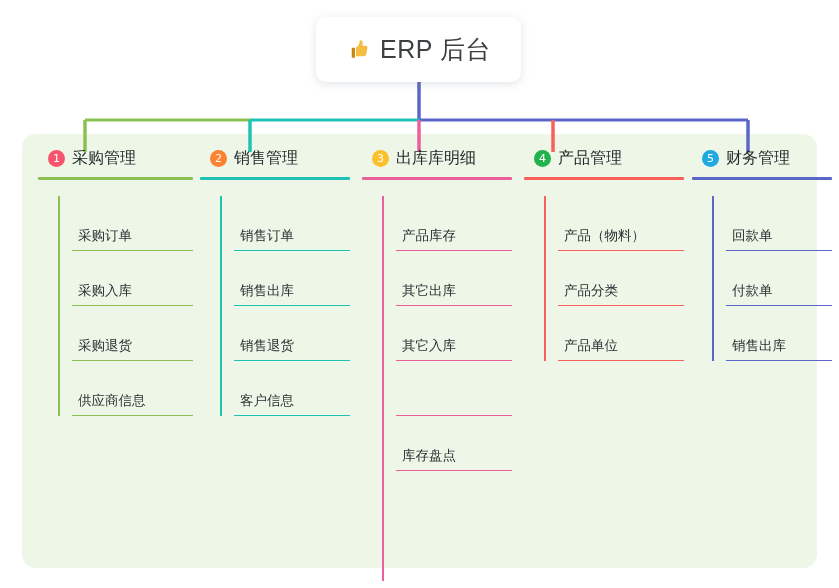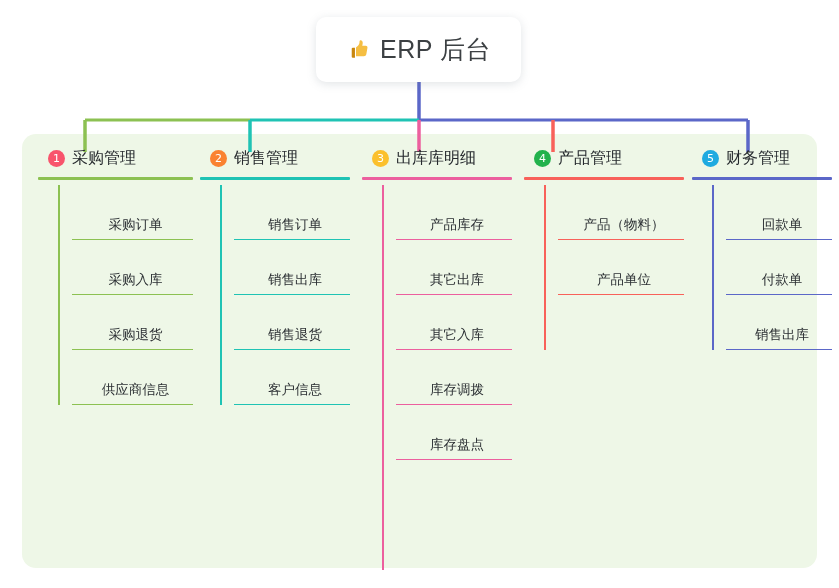--- a/index.html
+++ b/index.html
@@ -99,23 +99,22 @@
   }
   .head-rule {
     height: 3px;
     margin-top: 7px;
     border-radius: 1px;
   }
 
   
   .leaves {
     position: relative;
-    margin-top: 5px;
+    margin-top: 16px;
     padding-left: 20px;
-    text-align: center;
   }
   .spine {
     position: absolute;
     left: 20px;
     top: 0;
     width: 2px;
   }
   .leaf {
     position: relative;
     height: 55px;
@@ -231,21 +230,20 @@
         </div>
         <div class="leaf">
           <div class="leaf-label">其它出库</div>
           <div class="leaf-rule" style="background: rgb(236, 95, 158);"></div>
         </div>
         <div class="leaf">
           <div class="leaf-label">其它入库</div>
           <div class="leaf-rule" style="background: rgb(236, 95, 158);"></div>
         </div>
         <div class="leaf">
-          <div class="leaf-label">库存调拨</div>
           <div class="leaf-rule" style="background: rgb(236, 95, 158);"></div>
         </div>
         <div class="leaf">
           <div class="leaf-label">库存盘点</div>
           <div class="leaf-rule" style="background: rgb(236, 95, 158);"></div>
         </div>
       </div>
     </div>
     <div class="column" style="left: 524px; width: 160px;">
       <div class="col-head">
@@ -253,20 +251,24 @@
         <span class="col-title">产品管理</span>
       </div>
       <div class="head-rule" style="background: rgb(248, 97, 90);"></div>
       <div class="leaves">
         <div class="spine" style="background: rgb(248, 97, 90); height: 165px;"></div>
         <div class="leaf">
           <div class="leaf-label">产品（物料）</div>
           <div class="leaf-rule" style="background: rgb(248, 97, 90);"></div>
         </div>
         <div class="leaf">
+          <div class="leaf-label">产品分类</div>
+          <div class="leaf-rule" style="background: rgb(248, 97, 90);"></div>
+        </div>
+        <div class="leaf">
           <div class="leaf-label">产品单位</div>
           <div class="leaf-rule" style="background: rgb(248, 97, 90);"></div>
         </div>
       </div>
     </div>
     <div class="column" style="left: 692px; width: 140px;">
       <div class="col-head">
         <span class="badge" style="background: rgb(30, 170, 224);">5</span>
         <span class="col-title">财务管理</span>
       </div>

